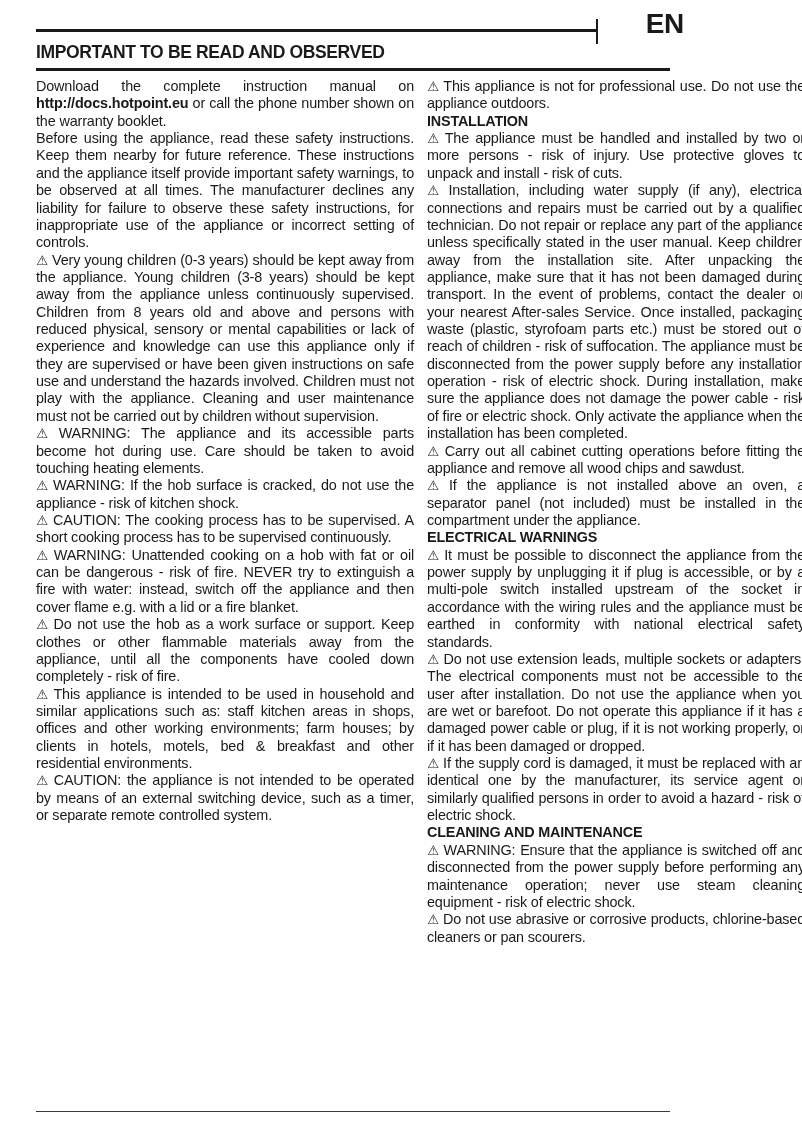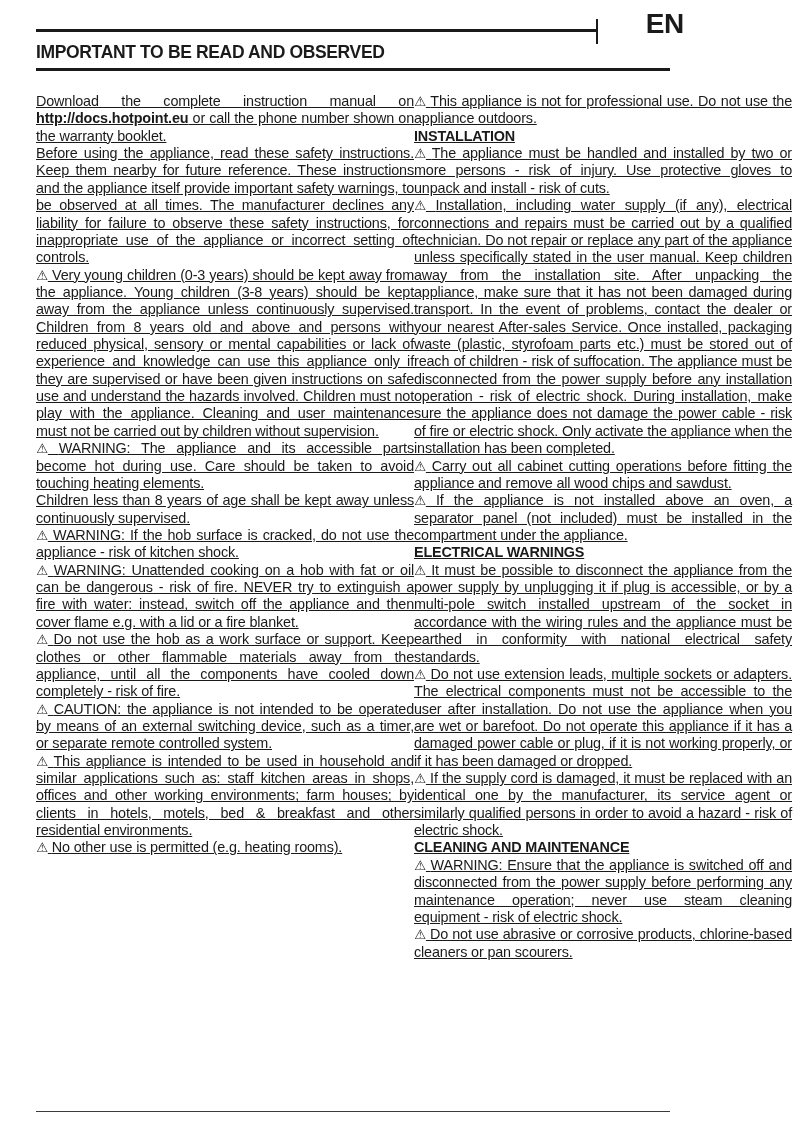--- a/index.html
+++ b/index.html
@@ -83,22 +83,22 @@
 
   .header-rule {
     margin: 5px 14px 0 14px;
     height: 3px;
     background: #1a1a1a;
   }
 
   
   .columns {
     display: flex;
-    margin: 22px 14px 0 14px;
-    text-decoration: underline;
+    gap: 13px;
+    margin: 7px 14px 0 14px;
   }
   .col {
     width: 378px;
     flex: 0 0 378px;
   }
 
   p.body {
     margin: 0;
     font-size: 14.4px;
     line-height: 1.205;
@@ -158,27 +158,26 @@
   </div>
 
   <div class="columns">
 
     <div class="col" id="col-left">
         <p class="body"><span>Download the complete instruction manual on </span><b class="url">http://docs.hotpoint.eu</b><span> or call the phone number shown on the warranty booklet.</span></p>
         <div class="gap"></div>
         <p class="body"><span>Before using the appliance, read these safety instructions. Keep them nearby for future reference. These instructions and the appliance itself provide important safety warnings, to be observed at all times. The manufacturer declines any liability for failure to observe these safety instructions, for inappropriate use of the appliance or incorrect setting of controls.</span></p>
         <p class="body"><span class="warn">⚠</span> <span>Very young children (0-3 years) should be kept away from the appliance. Young children (3-8 years) should be kept away from the appliance unless continuously supervised. Children from 8 years old and above and persons with reduced physical, sensory or mental capabilities or lack of experience and knowledge can use this appliance only if they are supervised or have been given instructions on safe use and understand the hazards involved. Children must not play with the appliance. Cleaning and user maintenance must not be carried out by children without supervision.</span></p>
         <p class="body"><span class="warn">⚠</span> <span>WARNING: The appliance and its accessible parts become hot during use. Care should be taken to avoid touching heating elements.</span></p>
-        <p class="body"><span>Children less than 8 years of age shall be kept away unless continuously supervised.</span></p>
         <p class="body"><span class="warn">⚠</span> <span>WARNING: If the hob surface is cracked, do not use the appliance - risk of kitchen shock.</span></p>
+        <p class="body"><span class="warn">⚠</span> <span>CAUTION: The cooking process has to be supervised. A short cooking process has to be supervised continuously.</span></p>
         <p class="body"><span class="warn">⚠</span> <span>WARNING: Unattended cooking on a hob with fat or oil can be dangerous - risk of fire. NEVER try to extinguish a fire with water: instead, switch off the appliance and then cover flame e.g. with a lid or a fire blanket.</span></p>
         <p class="body"><span class="warn">⚠</span> <span>Do not use the hob as a work surface or support. Keep clothes or other flammable materials away from the appliance, until all the components have cooled down completely - risk of fire.</span></p>
+        <p class="body"><span class="warn">⚠</span> <span>This appliance is intended to be used in household and similar applications such as: staff kitchen areas in shops, offices and other working environments; farm houses; by clients in hotels, motels, bed &amp; breakfast and other residential environments.</span></p>
         <p class="body"><span class="warn">⚠</span> <span>CAUTION: the appliance is not intended to be operated by means of an external switching device, such as a timer, or separate remote controlled system.</span></p>
-        <p class="body"><span class="warn">⚠</span> <span>This appliance is intended to be used in household and similar applications such as: staff kitchen areas in shops, offices and other working environments; farm houses; by clients in hotels, motels, bed &amp; breakfast and other residential environments.</span></p>
-        <p class="body nojust"><span class="warn">⚠</span> <span>No other use is permitted (e.g. heating rooms).</span></p>
       </div>
     <div class="col" id="col-right">
         <p class="body"><span class="warn">⚠</span> <span>This appliance is not for professional use. Do not use the appliance outdoors.</span></p>
         <p class="sect-head">INSTALLATION</p>
         <p class="body"><span class="warn">⚠</span> <span>The appliance must be handled and installed by two or more persons - risk of injury. Use protective gloves to unpack and install - risk of cuts.</span></p>
         <p class="body"><span class="warn">⚠</span> <span>Installation, including water supply (if any), electrical connections and repairs must be carried out by a qualified technician. Do not repair or replace any part of the appliance unless specifically stated in the user manual. Keep children away from the installation site. After unpacking the appliance, make sure that it has not been damaged during transport. In the event of problems, contact the dealer or your nearest After-sales Service. Once installed, packaging waste (plastic, styrofoam parts etc.) must be stored out of reach of children - risk of suffocation. The appliance must be disconnected from the power supply before any installation operation - risk of electric shock. During installation, make sure the appliance does not damage the power cable - risk of fire or electric shock. Only activate the appliance when the installation has been completed.</span></p>
         <p class="body"><span class="warn">⚠</span> <span>Carry out all cabinet cutting operations before fitting the appliance and remove all wood chips and sawdust.</span></p>
         <p class="body"><span class="warn">⚠</span> <span>If the appliance is not installed above an oven, a separator panel (not included) must be installed in the compartment under the appliance.</span></p>
         <p class="sect-head">ELECTRICAL WARNINGS</p>
         <p class="body"><span class="warn">⚠</span> <span>It must be possible to disconnect the appliance from the power supply by unplugging it if plug is accessible, or by a multi-pole switch installed upstream of the socket in accordance with the wiring rules and the appliance must be earthed in conformity with national electrical safety standards.</span></p>

